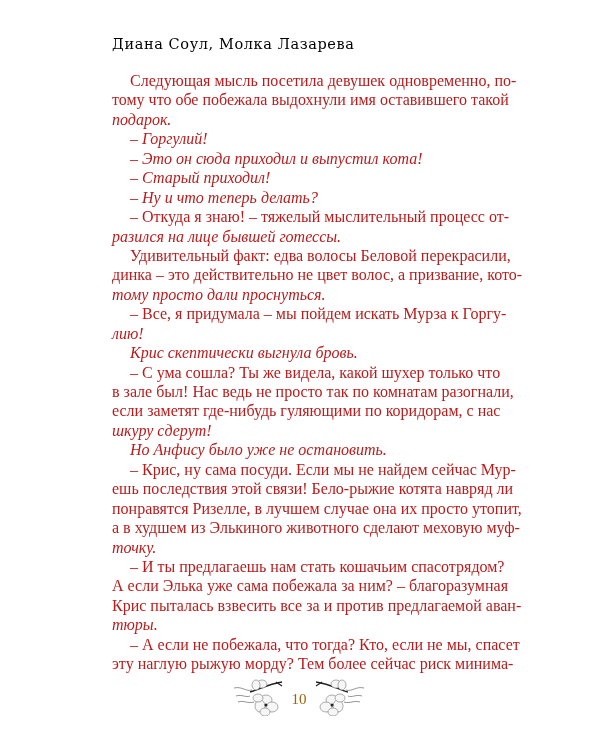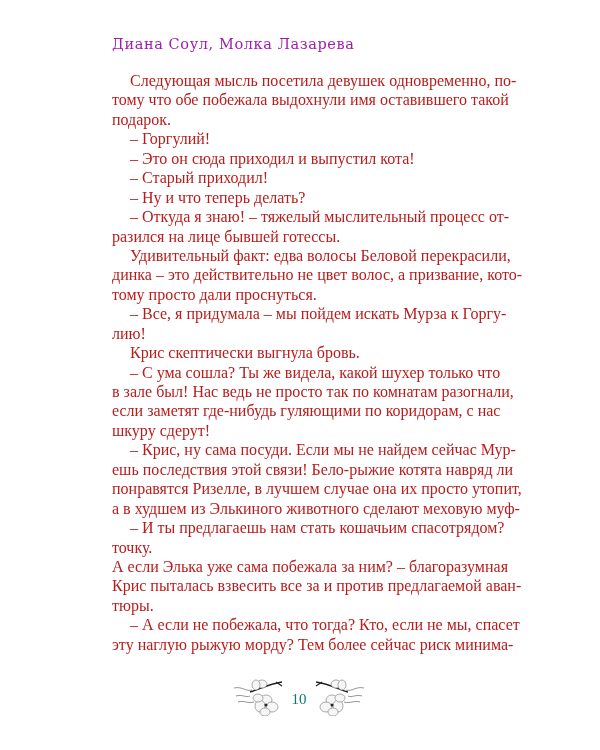--- a/index.html
+++ b/index.html
@@ -1,39 +1,39 @@
 <!DOCTYPE html>
 <html><head>
 <meta charset="utf-8">
 <style>
   html, body { margin: 0; padding: 0; }
   body { width: 600px; height: 750px; background: #ffffff; position: relative; overflow: hidden; }
   .page { position: absolute; left: 0; top: 0; width: 600px; height: 750px; background: #fff; }
   .running-head {
     position: absolute; left: 112px; top: 36px;
     font-family: "DejaVu Serif", serif; font-size: 14.5px; letter-spacing: 0.6px;
-    color: #a21caf; white-space: nowrap;
+    color: #000000; white-space: nowrap;
   }
   .body-text {
     position: absolute; left: 112px; top: 71px; width: 376px;
     font-family: "Liberation Serif", serif; font-size: 16px; line-height: 19.45px;
     color: #b91c1c;
   }
   .line { display: block; height: 19.45px; white-space: nowrap; text-align: justify; text-align-last: justify; }
-  .line.last { text-align-last: left; }
+  .line.last { text-align-last: left; font-style: italic; }
   .line.indent { padding-left: 18px; }
   .footer {
     position: absolute; left: 0; top: 676px; width: 600px; height: 40px;
   }
   .ornament { position: absolute; top: 0; width: 52px; height: 40px; }
   .ornament.left { left: 232px; }
   .ornament.right { left: 314px; transform: scaleX(-1); }
   .page-number {
     position: absolute; left: 289px; top: 15px; width: 20px; text-align: center;
-    font-family: "Liberation Serif", serif; font-size: 15px; color: #0f766e;
+    font-family: "Liberation Serif", serif; font-size: 15px; color: #a16207;
   }
 </style>
 </head>
 <body>
 
 <div class="page">
   <div class="running-head">Диана Соул, Молка Лазарева</div>
 
   <div class="body-text" id="body-text">
       <span class="line indent">Следующая мысль посетила девушек одновременно, по-</span>
@@ -48,26 +48,27 @@
       <span class="line indent">Удивительный факт: едва волосы Беловой перекрасили,</span>
       <span class="line">динка – это действительно не цвет волос, а призвание, кото-</span>
       <span class="line last">тому просто дали проснуться.</span>
       <span class="line indent">– Все, я придумала – мы пойдем искать Мурза к Горгу-</span>
       <span class="line last">лию!</span>
       <span class="line indent last">Крис скептически выгнула бровь.</span>
       <span class="line indent">– С ума сошла? Ты же видела, какой шухер только что</span>
       <span class="line">в зале был! Нас ведь не просто так по комнатам разогнали,</span>
       <span class="line">если заметят где-нибудь гуляющими по коридорам, с нас</span>
       <span class="line last">шкуру сдерут!</span>
+      <span class="line indent last">Но Анфису было уже не остановить.</span>
       <span class="line indent">– Крис, ну сама посуди. Если мы не найдем сейчас Мур-</span>
       <span class="line">ешь последствия этой связи! Бело-рыжие котята навряд ли</span>
       <span class="line">понравятся Ризелле, в лучшем случае она их просто утопит,</span>
       <span class="line">а в худшем из Элькиного животного сделают меховую муф-</span>
+      <span class="line last">точку.</span>
       <span class="line indent">– И ты предлагаешь нам стать кошачьим спасотрядом?</span>
-      <span class="line last">точку.</span>
       <span class="line">А если Элька уже сама побежала за ним? – благоразумная</span>
       <span class="line">Крис пыталась взвесить все за и против предлагаемой аван-</span>
       <span class="line last">тюры.</span>
       <span class="line indent">– А если не побежала, что тогда? Кто, если не мы, спасет</span>
       <span class="line">эту наглую рыжую морду? Тем более сейчас риск минима-</span>
     </div>
 
   <div class="footer">
     <svg class="ornament left" viewBox="0 0 52 40">
       <path d="M2 12 C10 10, 14 16, 20 14 M4 20 C10 18, 14 22, 18 20 M6 26 C12 24, 16 28, 22 26" stroke="#777" stroke-width="0.8" fill="none"></path>

